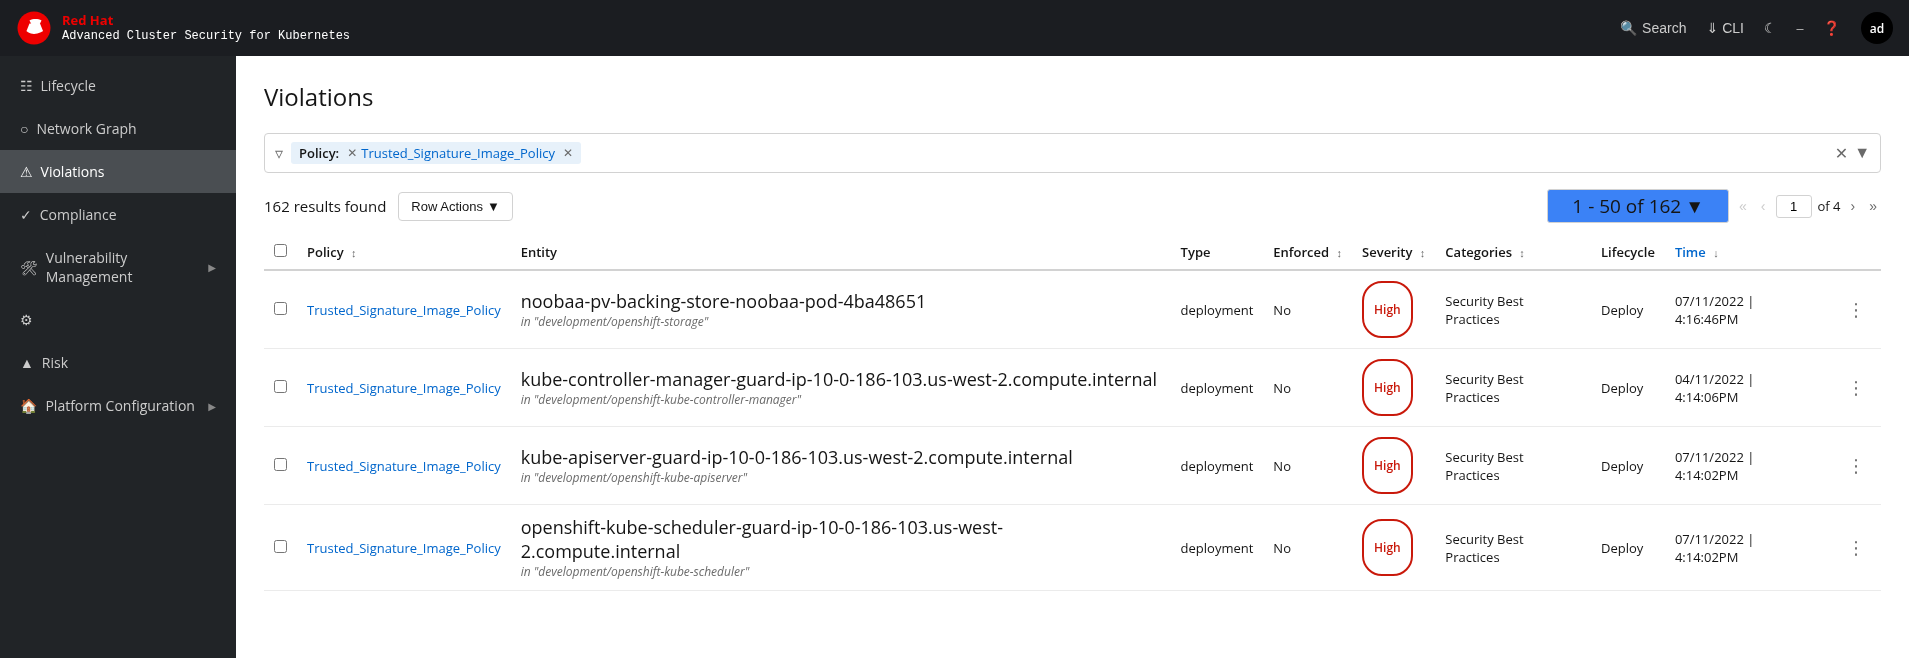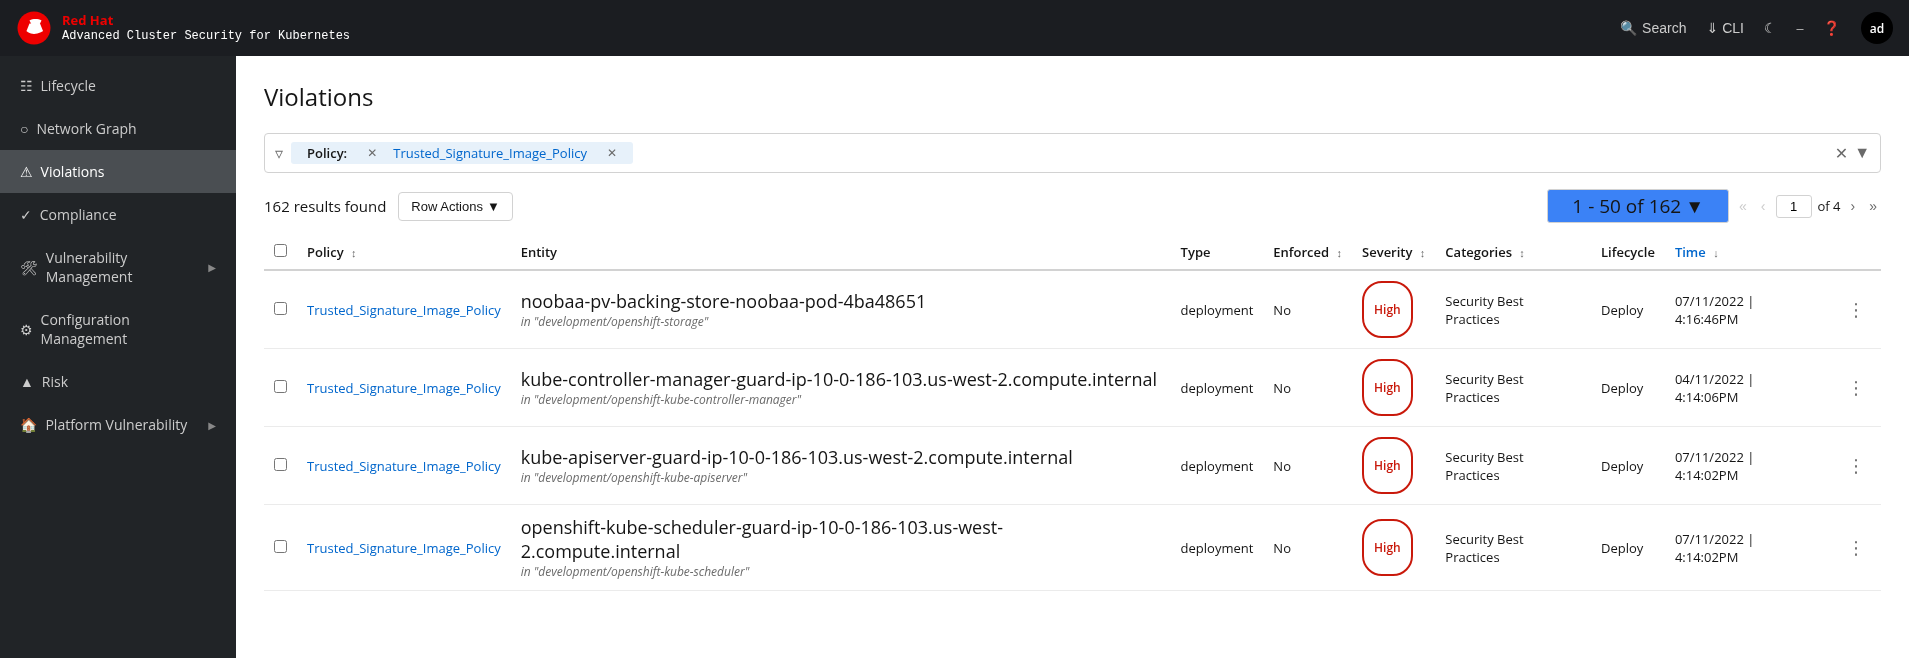--- a/index.html
+++ b/index.html
@@ -93,25 +93,25 @@
       padding: 6px 10px;
       margin-bottom: 16px;
       background: #fff;
       min-height: 40px;
     }
     .filter-icon { color: #6a6a6a; margin-right: 8px; font-size: 16px; }
     .filter-tag {
       display: flex; align-items: center;
       background: #e7f1fa;
       border-radius: 3px;
-      padding: 2px 16px;
+      padding: 2px 8px;
       margin-right: 6px;
       font-size: 13px;
       color: #06c;
-      gap: 16px;
+      gap: 4px;
     }
     .filter-tag .tag-label { color: #151515; font-weight: 600; }
     .filter-tag .tag-close {
       cursor: pointer; color: #6a6a6a; margin-left: 4px; font-size: 12px;
       background: none; border: none;
     }
     .filter-tag .tag-value { color: #06c; }
     .filter-bar-spacer { flex: 1; }
     .filter-bar-actions { display: flex; align-items: center; gap: 6px; }
     .filter-bar-clear { background: none; border: none; color: #6a6a6a; cursor: pointer; font-size: 16px; }
@@ -247,33 +247,32 @@
     <a class="sidebar-item">
       <div class="sidebar-item-left">
         <span>🛠</span>
         <span>Vulnerability Management</span>
       </div>
       <span class="sidebar-chevron">▶</span>
     </a>
     <a class="sidebar-item">
       <div class="sidebar-item-left">
         <span>⚙</span>
-        <span>Configuration Management</span>
       </div>
     </a>
     <a class="sidebar-item">
       <div class="sidebar-item-left">
         <span>▲</span>
         <span>Risk</span>
       </div>
     </a>
     <a class="sidebar-item">
       <div class="sidebar-item-left">
         <span>🏠</span>
-        <span>Platform Vulnerability</span>
+        <span>Platform Configuration</span>
       </div>
       <span class="sidebar-chevron">▶</span>
     </a>
   </aside>
 
   <main class="main">
     <h1 class="page-title">Violations</h1>
 
     <div class="filter-bar">
       <span class="filter-icon">▿</span>

